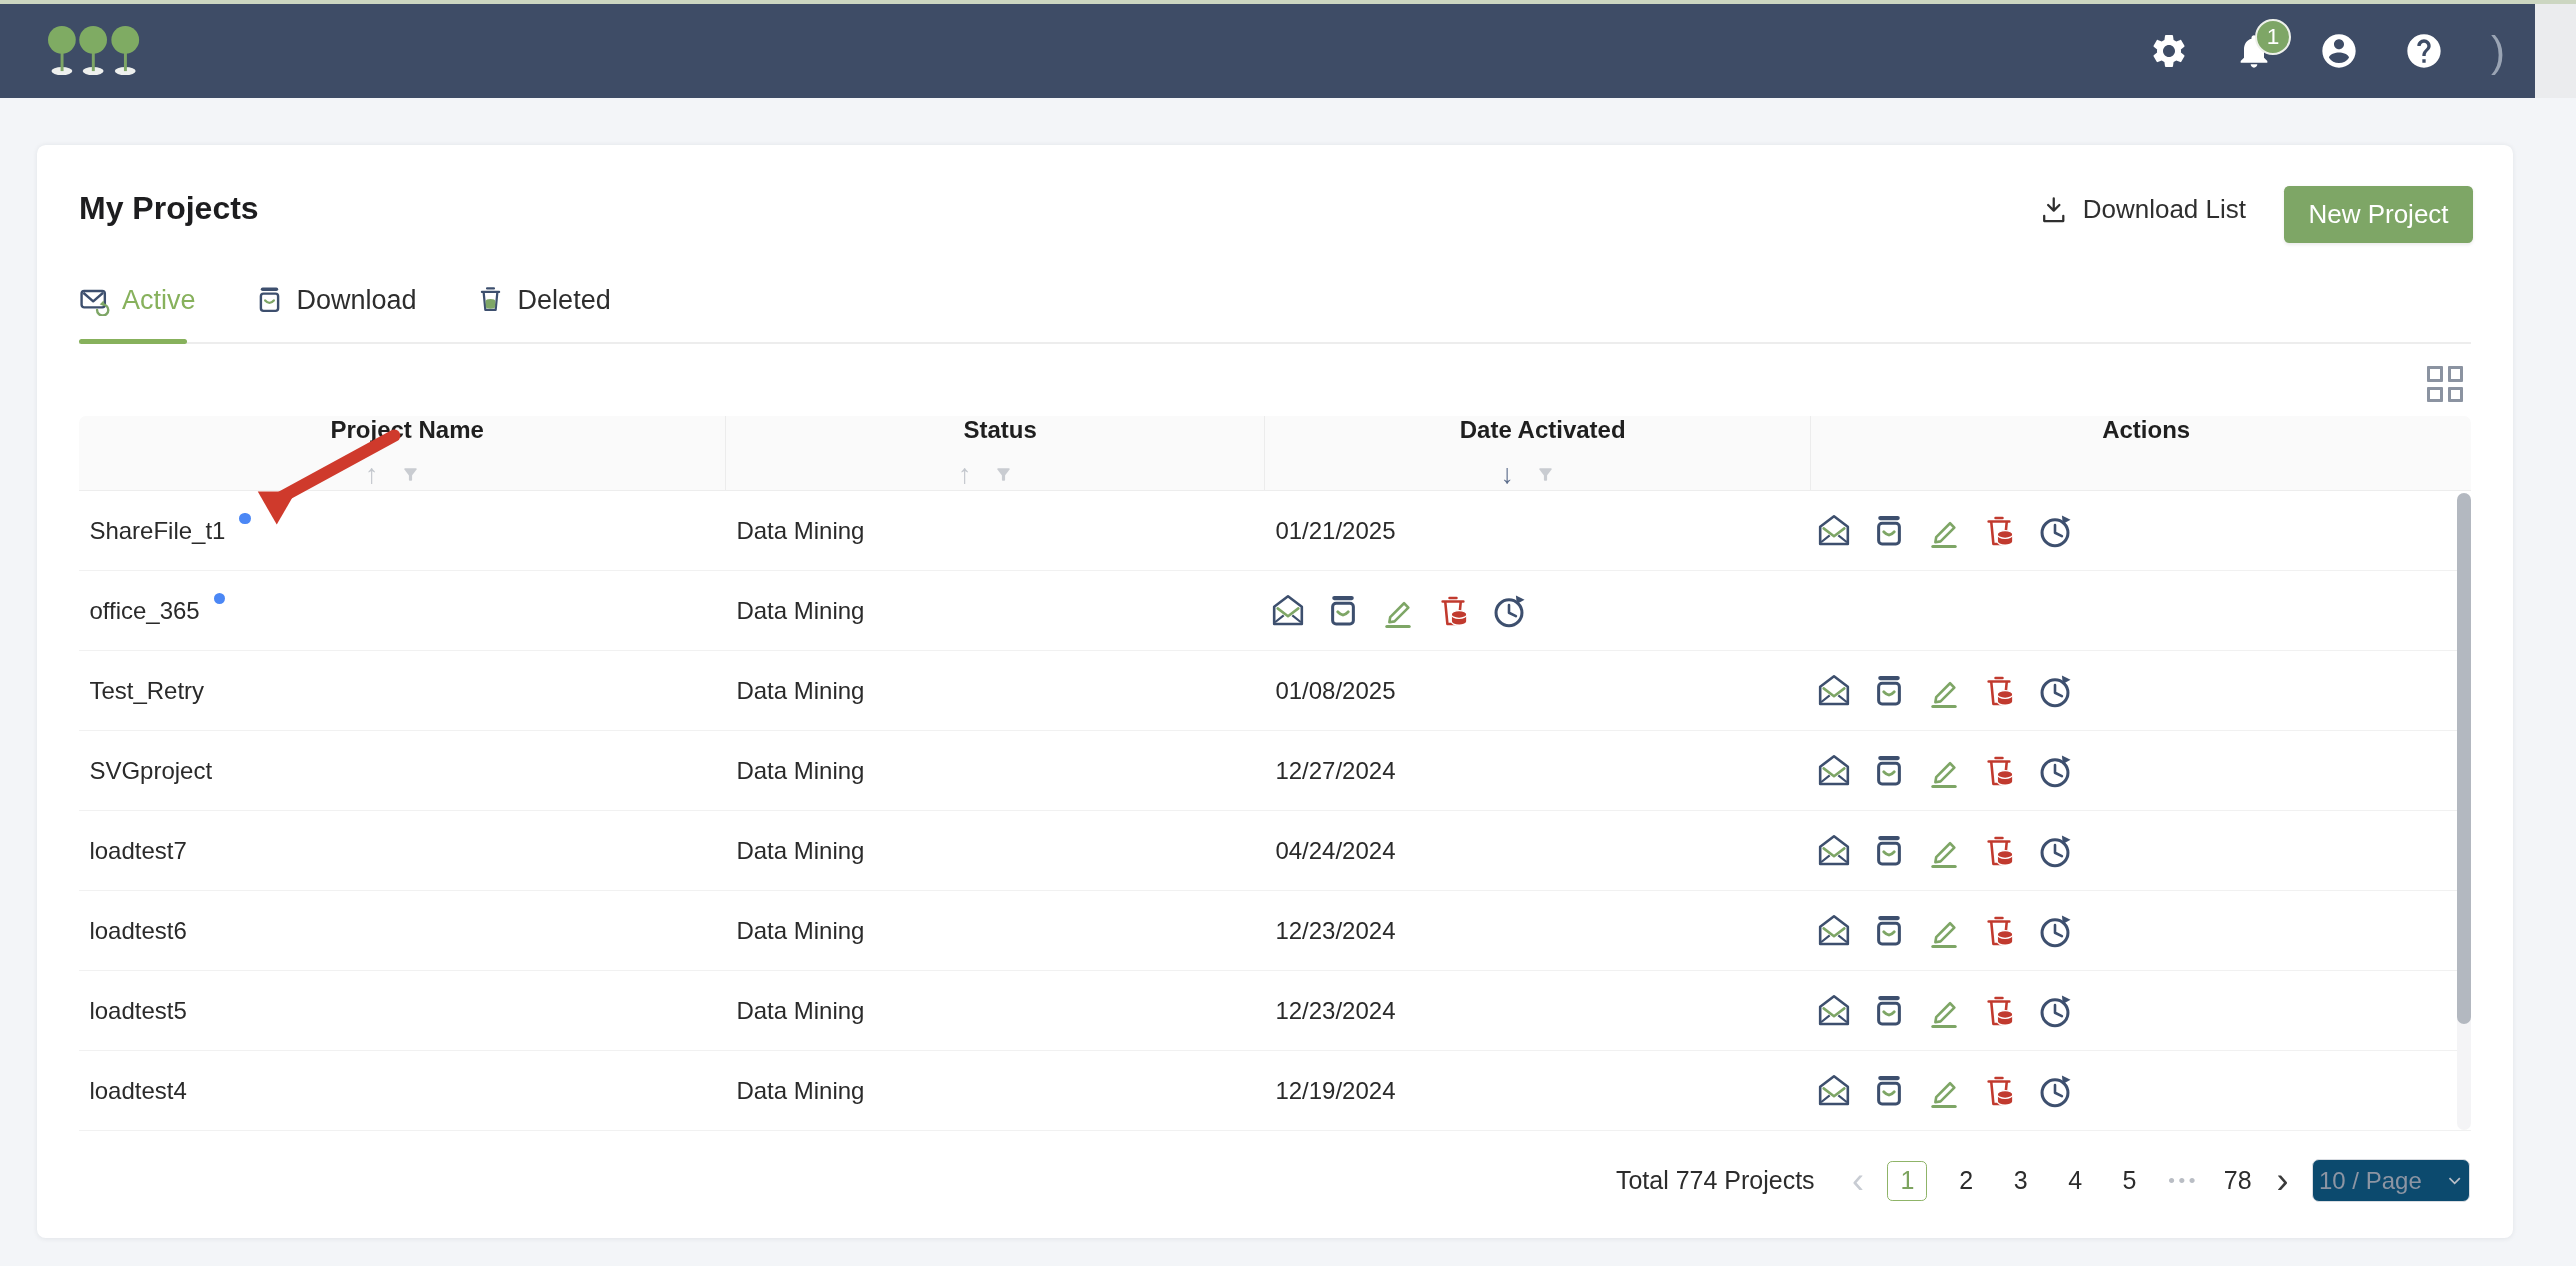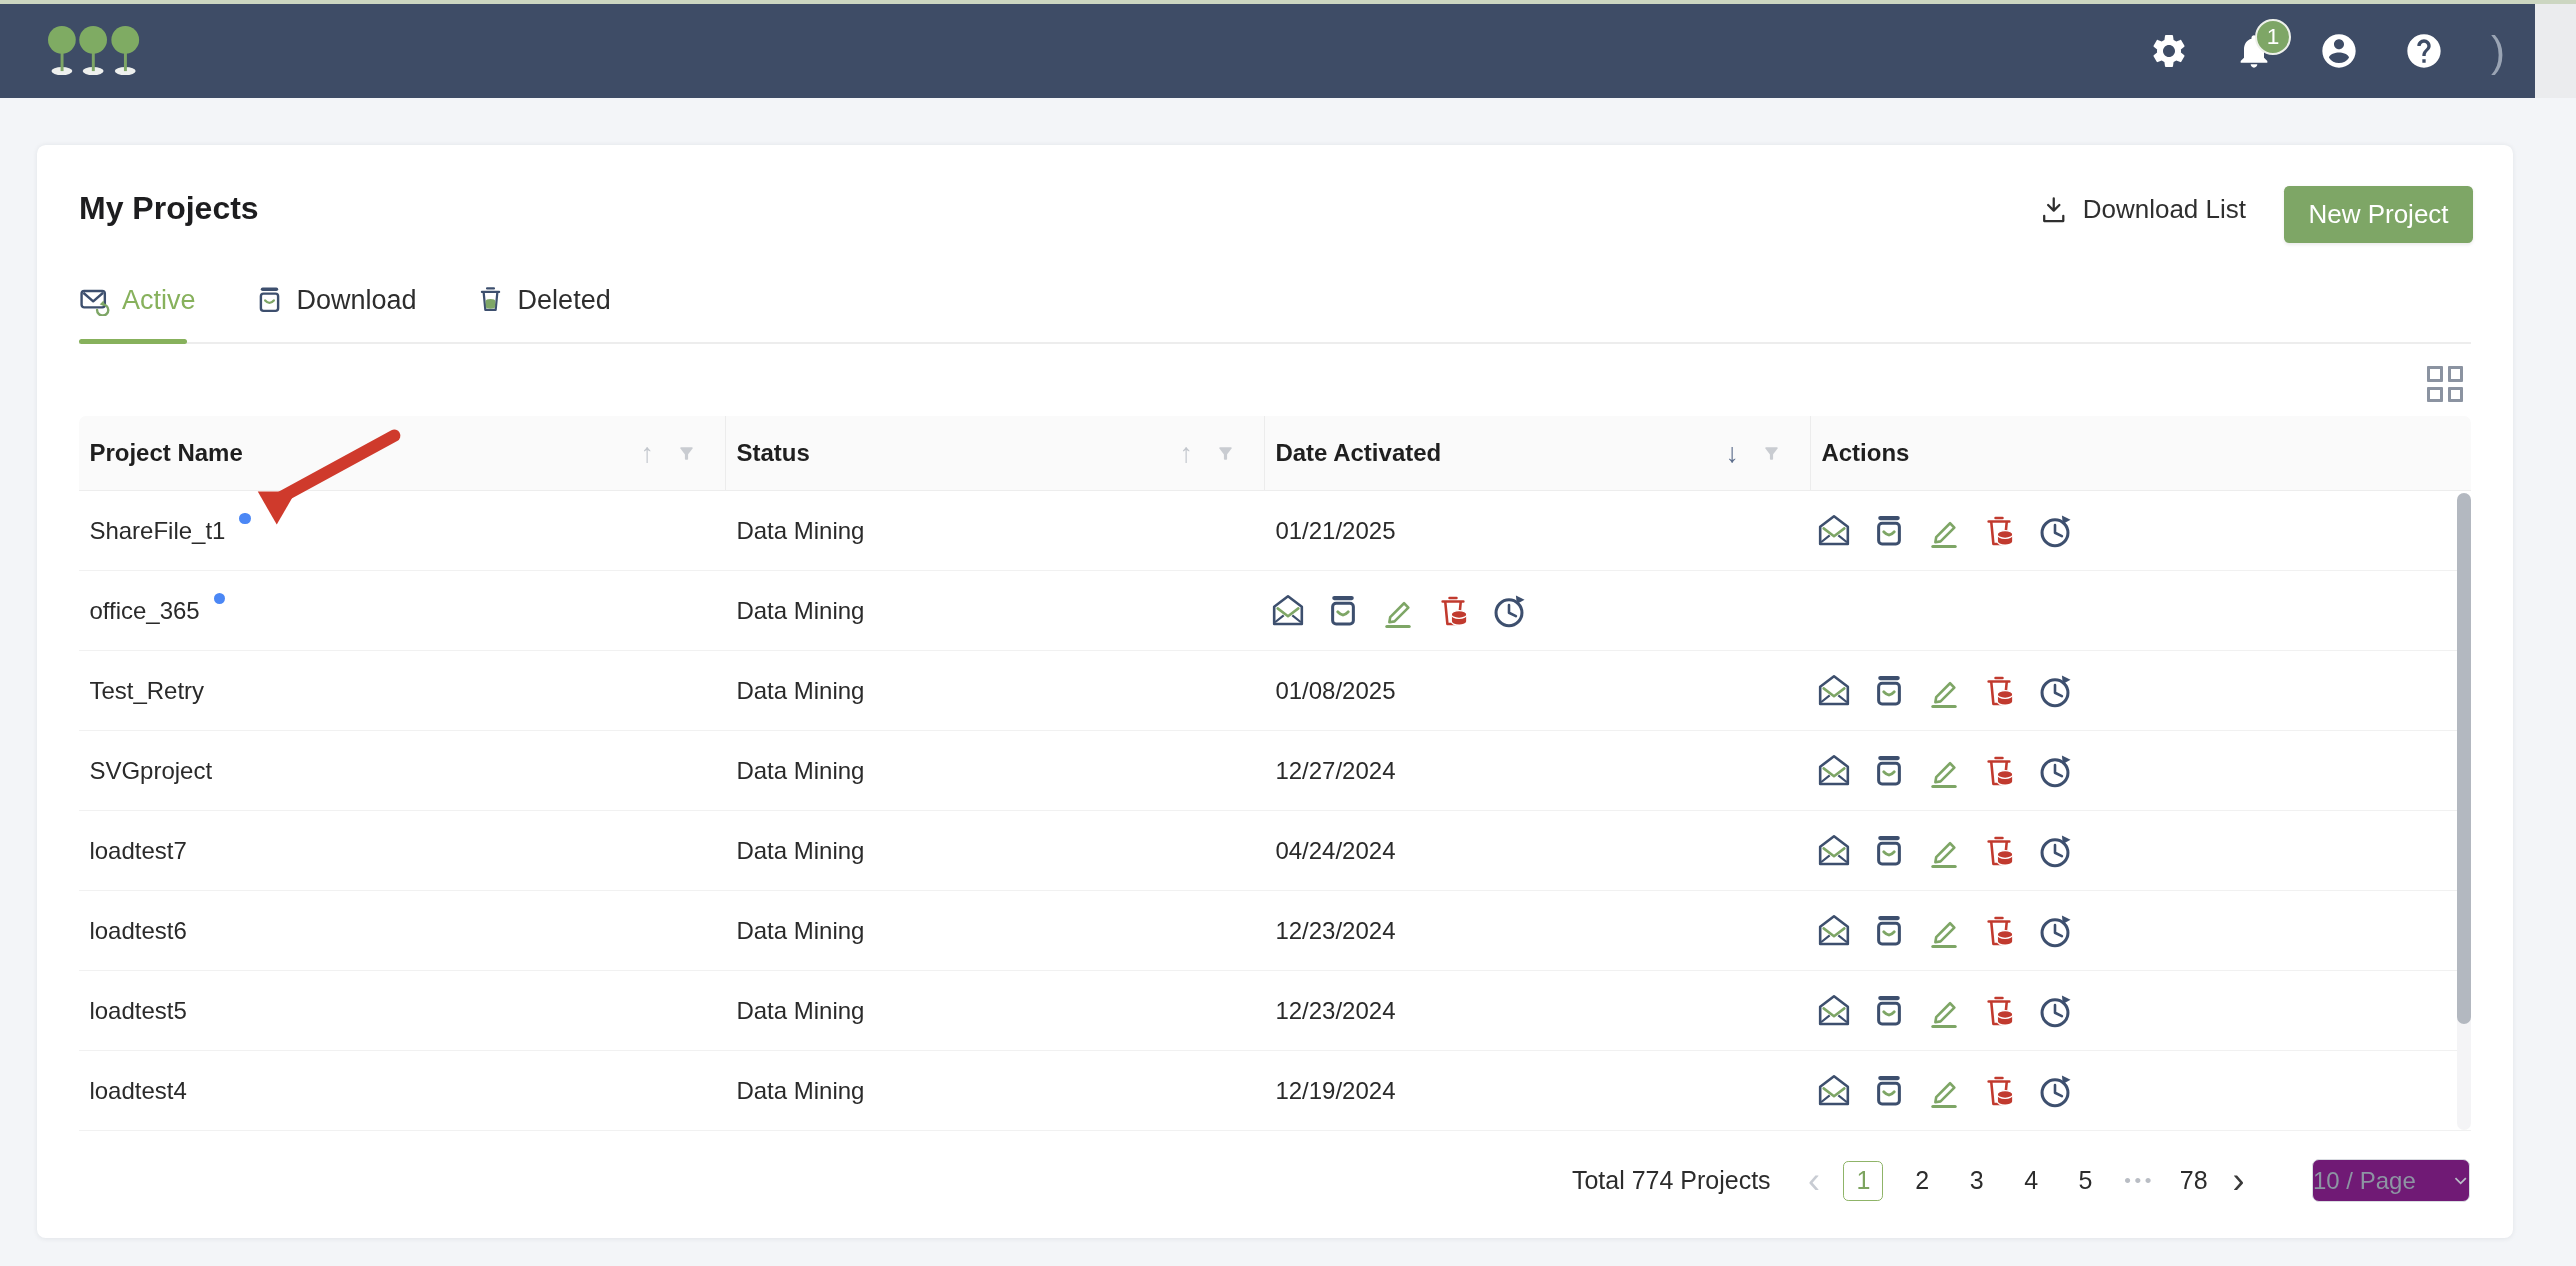--- a/index.html
+++ b/index.html
@@ -45,21 +45,21 @@
 
   
   .gridicon { position:absolute; left:2390px; top:221px; width:38px; height:38px; display:grid;
               grid-template-columns:15.6px 15.6px; grid-template-rows:15.6px 15.6px; gap:5.2px; cursor:pointer; }
   .gridicon span { border:3.5px solid #8b93a1; border-radius:0.9px; }
 
   
   .table { position:absolute; left:42px; top:271px; width:2392px; }
   .thead { display:flex; height:75px; background:#fafafa; border-radius:7px 7px 0 0;
            border-bottom:0.9px solid #ededed; align-items:stretch; font-weight:700; font-size:24px; color:#1f1f1f; }
-  .th { display:flex; align-items:center; justify-content:space-between; padding-left:10.4px; }
+  .th { display:flex; align-items:center; justify-content:space-between; padding-left:10.4px;flex-direction:column; }
   .th.hasline { border-right:1.7px solid #ececec; }
   .c1 { width:647px; } .c2 { width:539px; } .c3 { width:546px; } .c4 { flex:1; }
   .sorts { display:flex; align-items:center; gap:22.6px; margin-right:29.5px; }
   .sort-arrow { font-size:27px; font-weight:400; color:#c3c7cd; cursor:pointer; }
   .sort-arrow.active { color:#5d6e8c; }
   .funnel { width:19px; height:19px; cursor:pointer; }
 
   .trow { display:flex; height:80px; align-items:center; border-bottom:1.7px solid #f1f1f1;
           font-size:24px; color:#2a2a2a; }
   .cell { padding-left:10.4px; display:flex; align-items:center; }
@@ -77,22 +77,22 @@
   .pager { position:absolute; right:43px; top:1013px; height:45px; display:flex; align-items:center;
            gap:23.4px; font-size:25px; color:#2c2c2c; }
   .total { margin-right:14px; }
   .pg-prev { color:#c8ccd3; font-size:36px; line-height:1; cursor:default; }
   .pg-next { color:#3a3a3a; font-size:36px; line-height:1; cursor:pointer; }
   .pg-cur  { width:40px; height:40px; border:1.7px solid #8fb468; border-radius:5.2px; color:#7da45f;
              background:#fff; display:flex; align-items:center; justify-content:center; cursor:pointer; }
   .pg-num  { width:31px; text-align:center; cursor:pointer; }
   .pg-dots { color:#b9bdc4; letter-spacing:3.5px; font-size:19px; cursor:pointer; }
   .pg-size { width:158px; height:43px; border:1.7px solid #dadde2; border-radius:7px; color:#8d95a3;
-             background:#701a75; display:flex; align-items:center; justify-content:space-between;
-             padding:0 0; font-size:24px; cursor:pointer;margin-left:44px; }
+             background:#0c4a6e; display:flex; align-items:center; justify-content:space-between;
+             padding:0 6px; font-size:24px; cursor:pointer; }
   .pg-size svg { width:17.3px; height:17.3px; }
 
   
   .annot { position:absolute; left:0; top:0; width:2476px; height:1093px; pointer-events:none; z-index:4; }
 </style>
 </head>
 <body>
 
 <svg width="0" height="0" style="position:absolute" aria-hidden="true">
   <defs>

